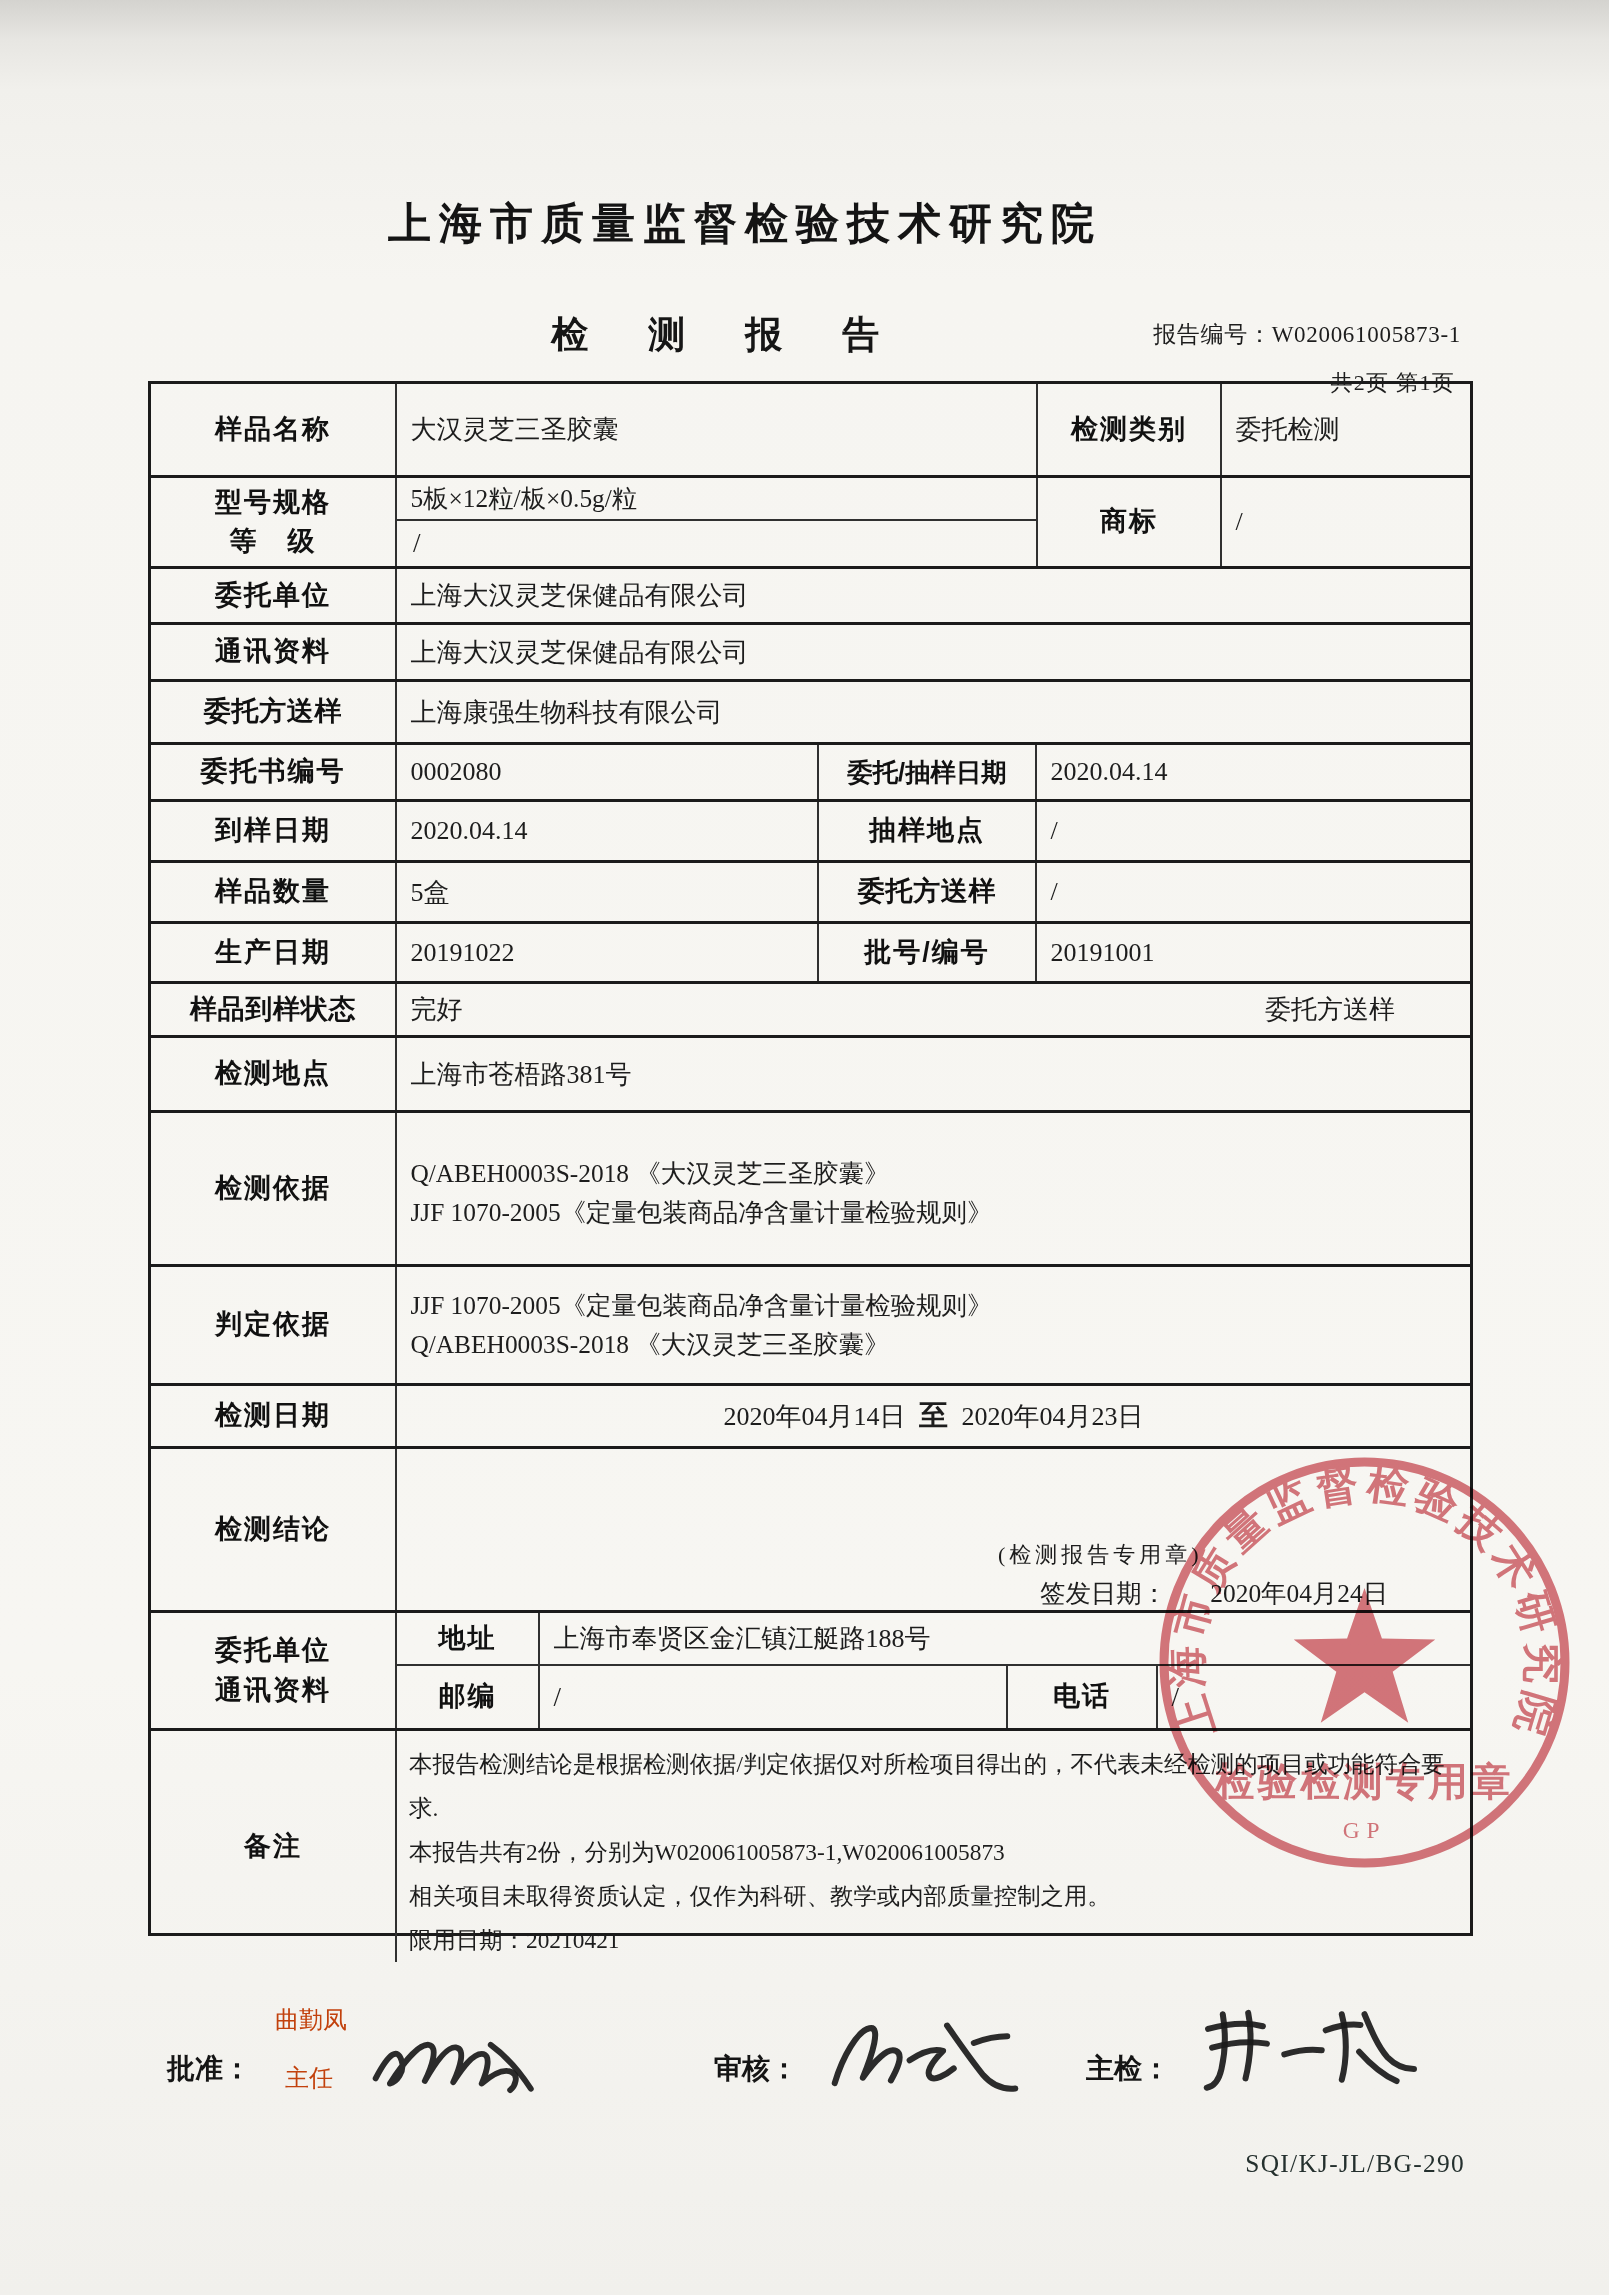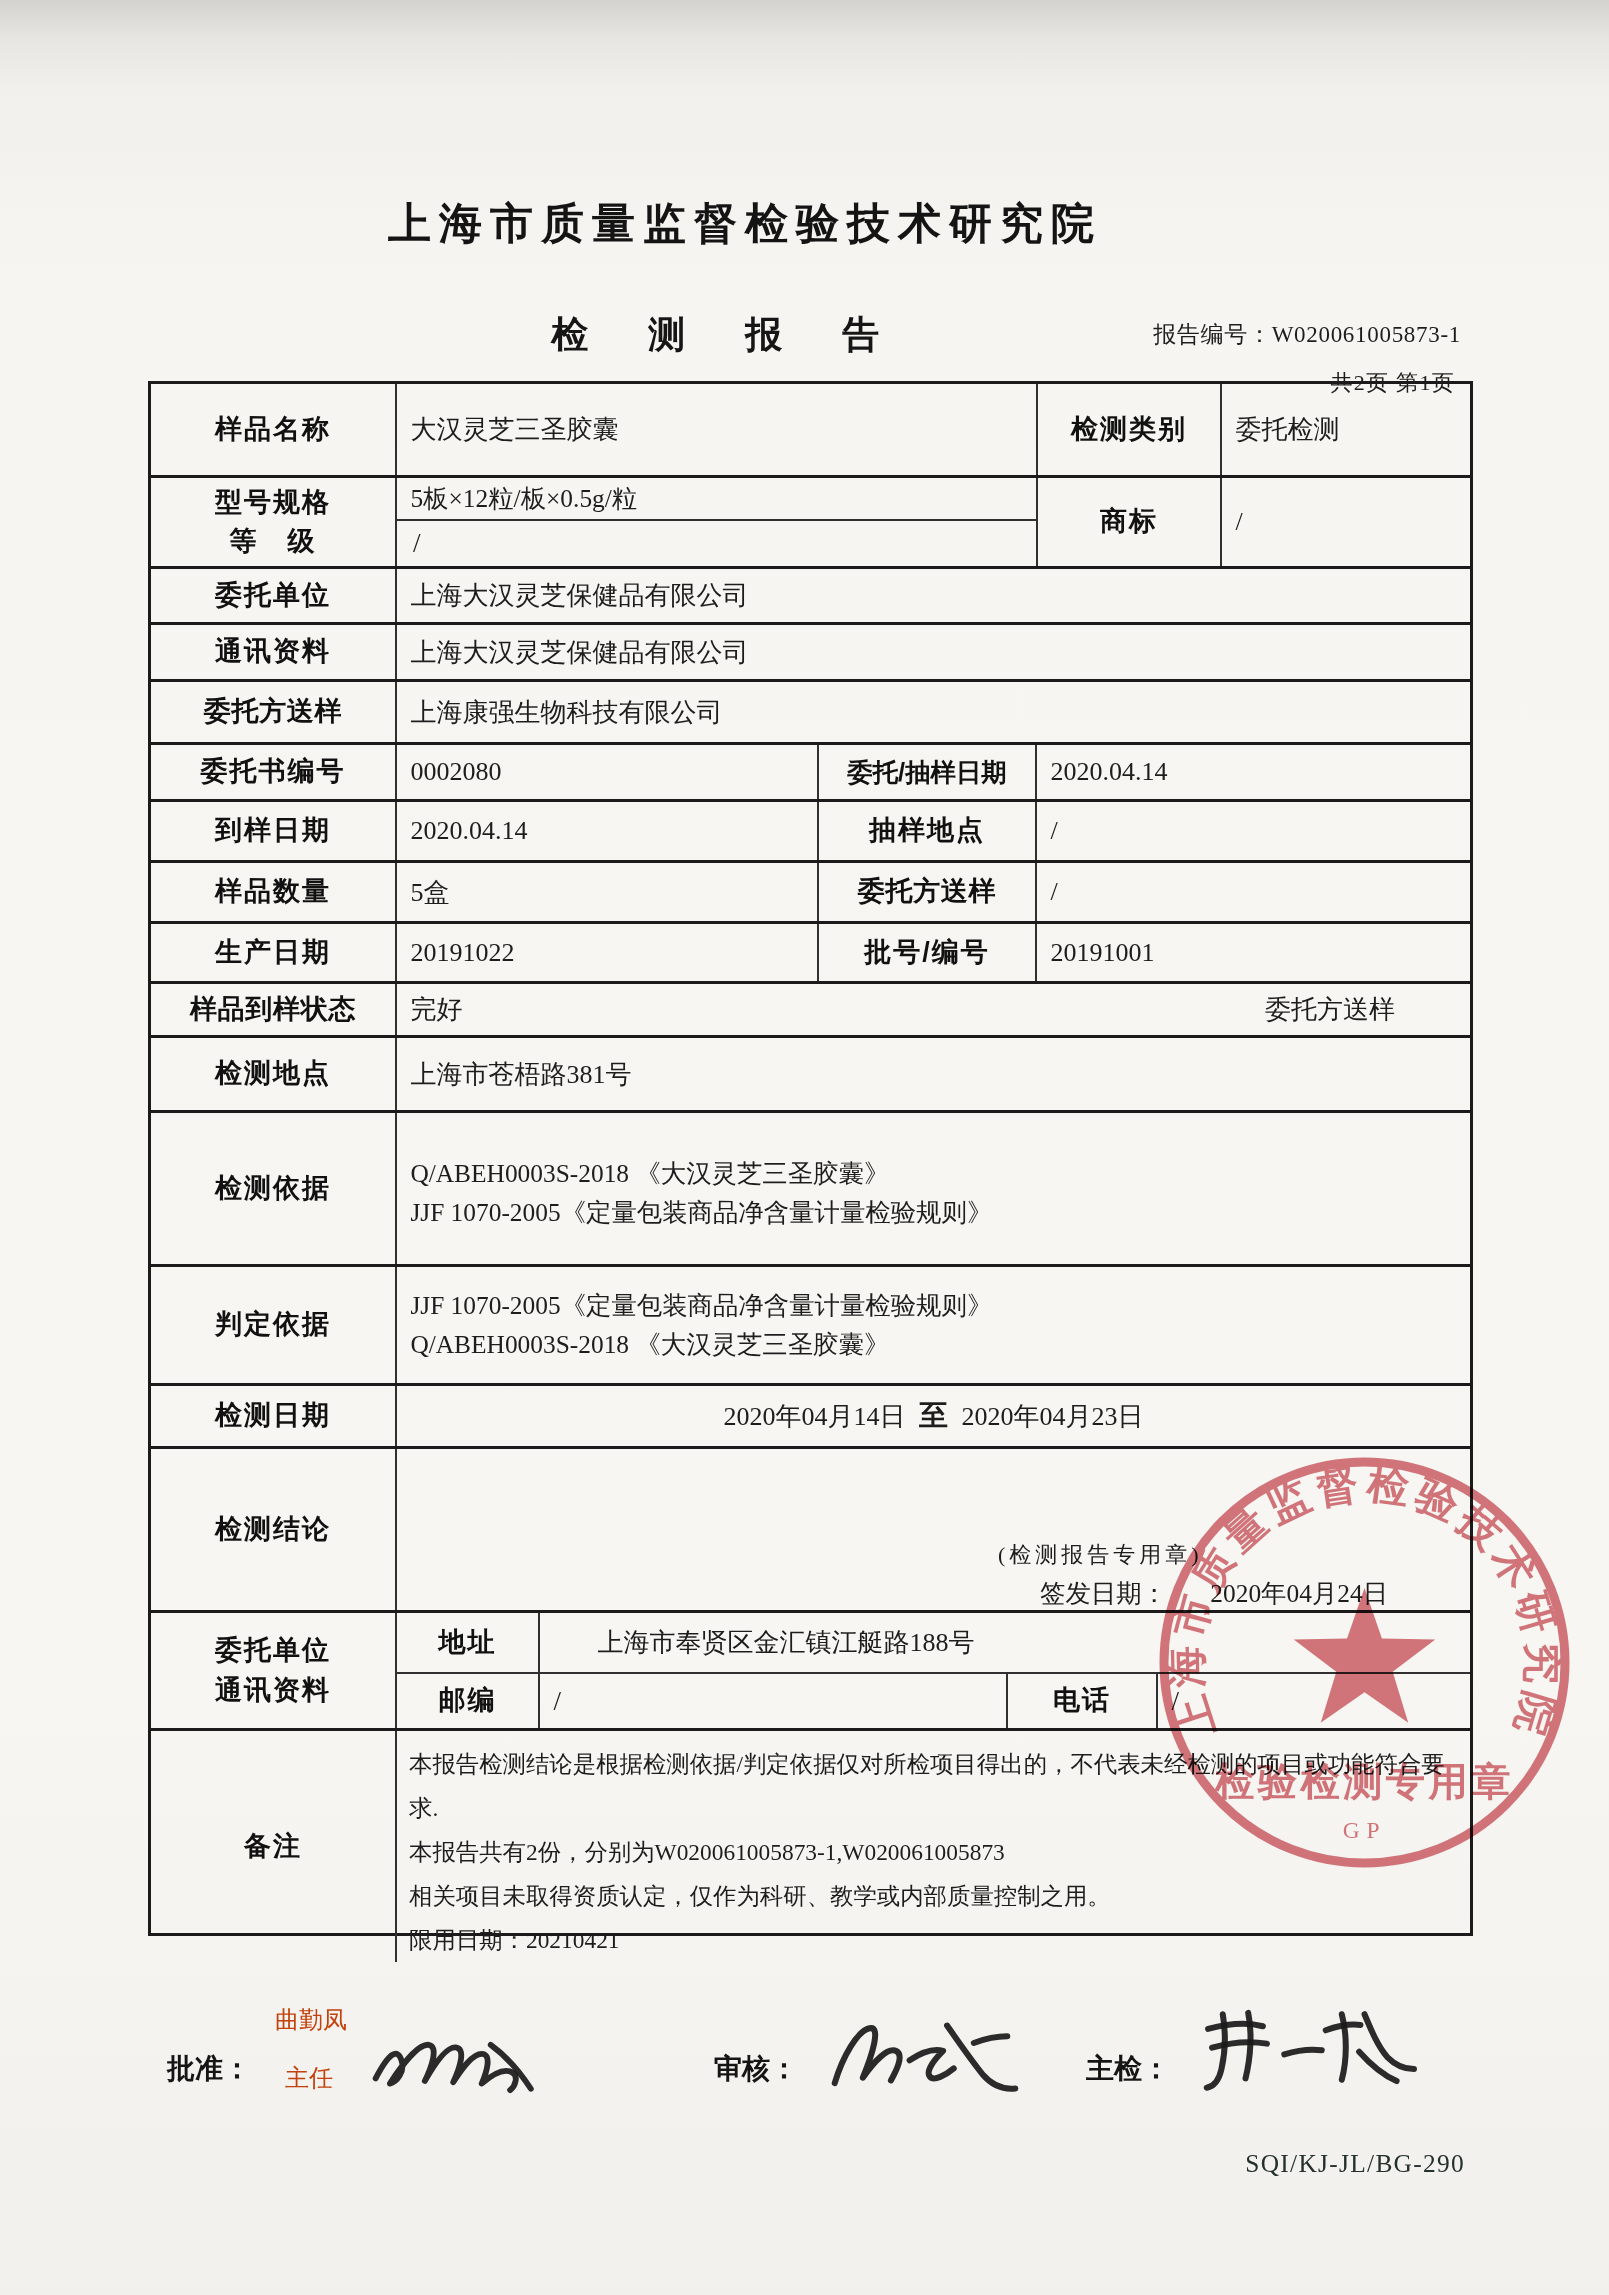--- a/index.html
+++ b/index.html
@@ -164,21 +164,21 @@
     </div>
 
     <div class="tr" style="height:118px">
       <div class="td lab" style="width:246px">
         <div>
             <span class="note-line">委托单位</span>
             <span class="note-line">通讯资料</span>
           </div>
       </div>
       <div class="td end" style="flex-direction:column;align-items:stretch;">
-        <div class="subrow" style="height:61px;border-bottom:2px solid #303030;gap:44px;">
+        <div class="subrow" style="height:53px;border-bottom:2px solid #303030;">
           <div class="td lab" style="width:143px;height:100%;">地址</div>
           <div class="val" style="flex:1;">上海市奉贤区金汇镇江艇路188号</div>
         </div>
         <div class="subrow" style="flex:1;">
           <div class="td lab" style="width:143px;height:100%;">邮编</div>
           <div class="td val" style="width:468px;height:100%;font-size:27px;">/</div>
           <div class="td lab" style="width:150px;height:100%;">电话</div>
           <div class="val" style="flex:1;font-size:27px;">/</div>
         </div>
       </div>

